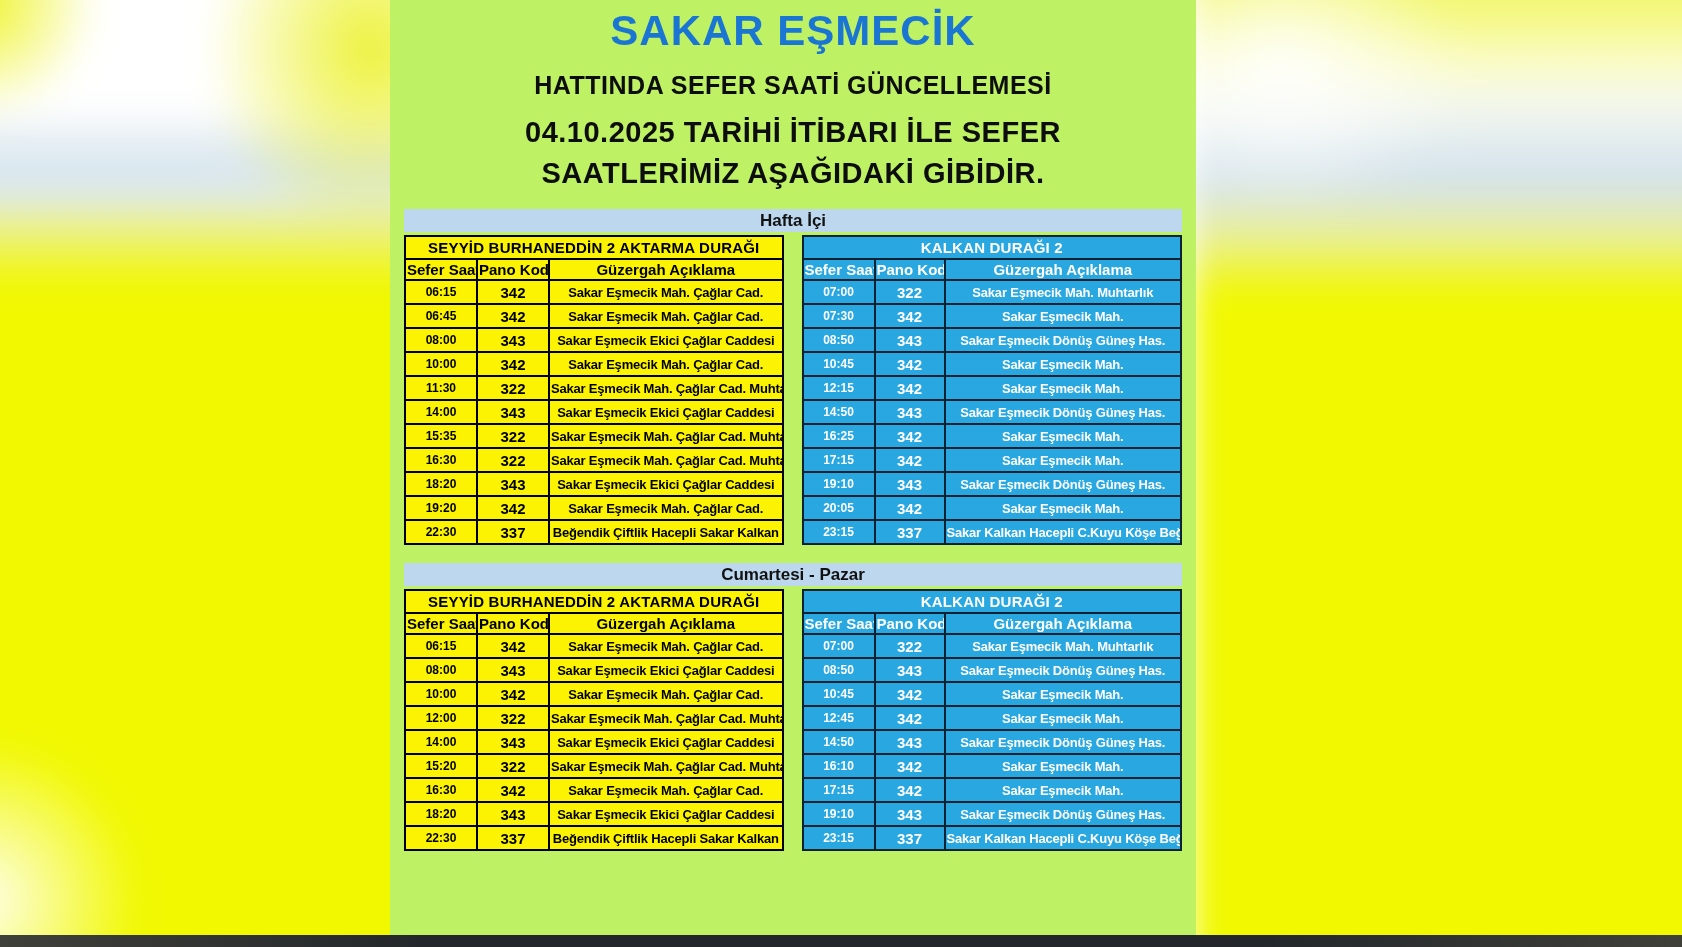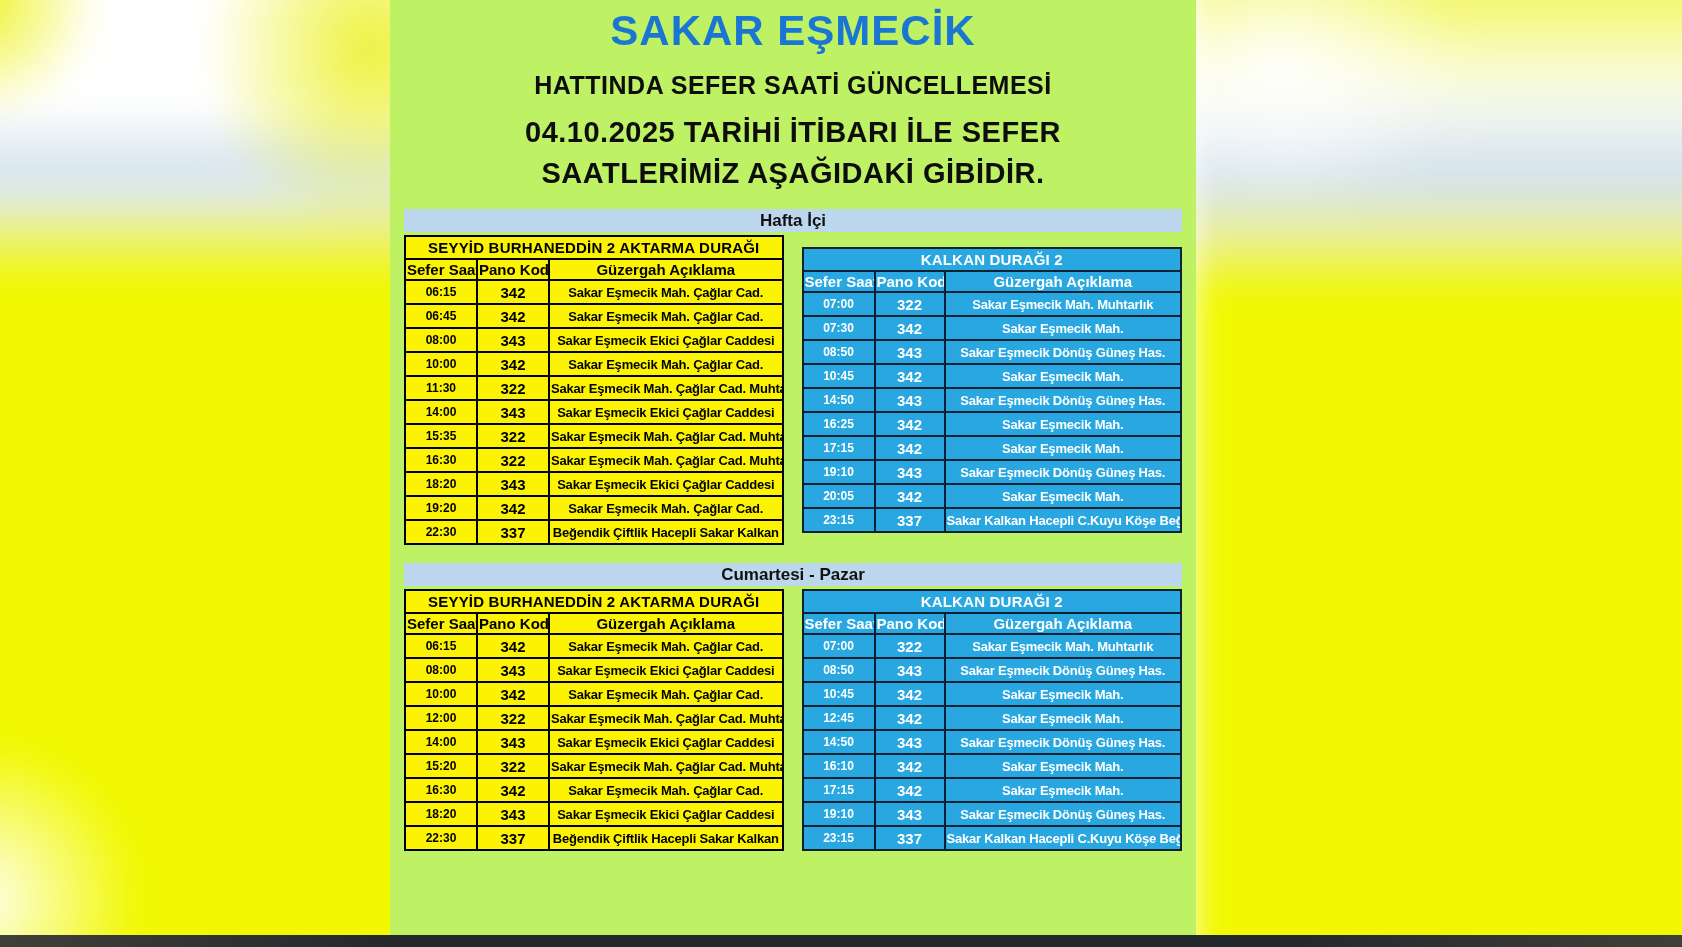--- a/index.html
+++ b/index.html
@@ -199,20 +199,25 @@
               <td>08:50</td>
               <td>343</td>
               <td>Sakar Eşmecik Dönüş Güneş Has.</td>
             </tr>
             <tr>
               <td>10:45</td>
               <td>342</td>
               <td>Sakar Eşmecik Mah.</td>
             </tr>
             <tr>
+              <td>12:15</td>
+              <td>342</td>
+              <td>Sakar Eşmecik Mah.</td>
+            </tr>
+            <tr>
               <td>14:50</td>
               <td>343</td>
               <td>Sakar Eşmecik Dönüş Güneş Has.</td>
             </tr>
             <tr>
               <td>16:25</td>
               <td>342</td>
               <td>Sakar Eşmecik Mah.</td>
             </tr>
             <tr>

